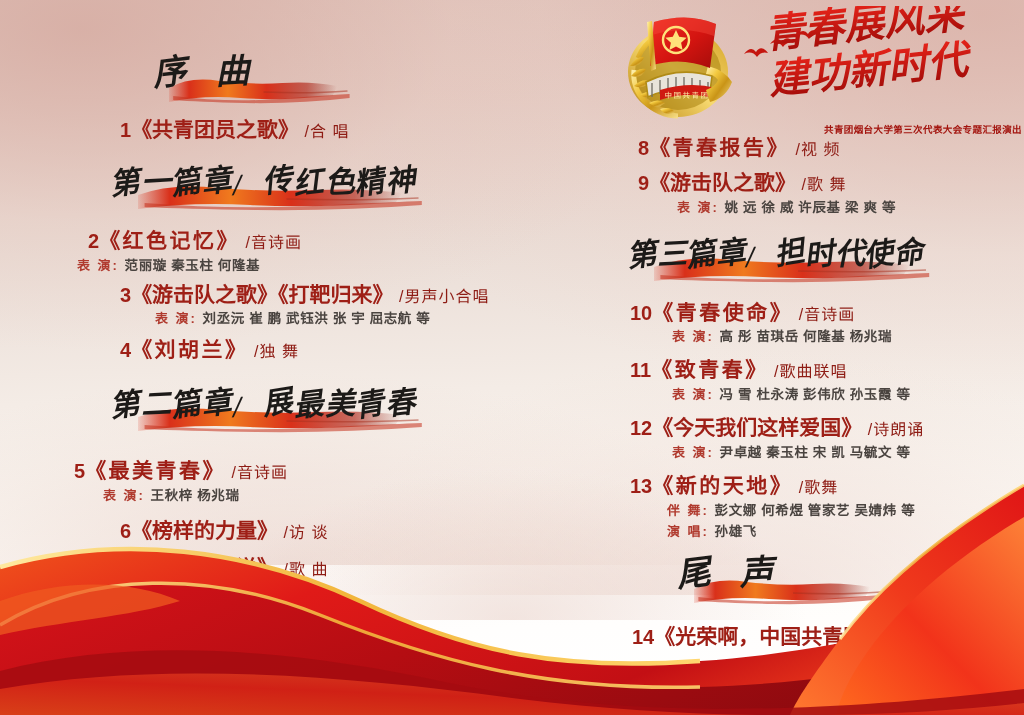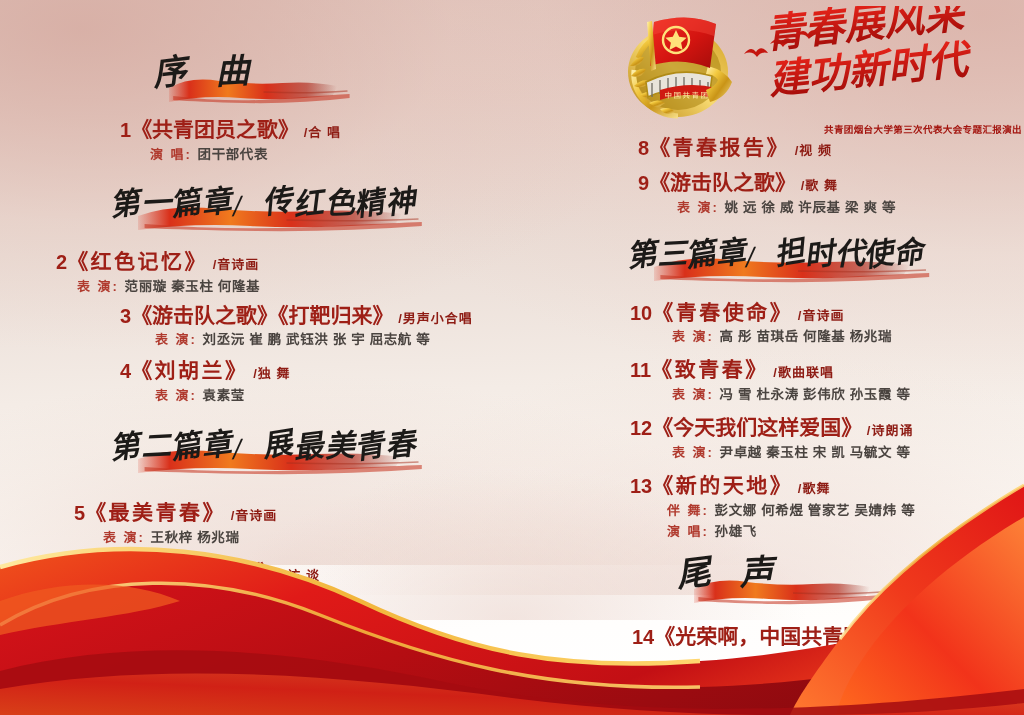--- a/index.html
+++ b/index.html
@@ -62,21 +62,21 @@
   .item{position:relative;margin:0;padding:0;}
   .item-main{
     white-space:nowrap;
     color:#9e1f16;
     font-weight:bold;
     line-height:1.18;
   }
   .num{font-size:20px;font-family:"Liberation Sans",sans-serif;letter-spacing:0;}
   .tname{font-size:21px;letter-spacing:2.5px;}
   .tname.tight{letter-spacing:0px;}
-  .genre{font-size:13px;letter-spacing:1px;font-weight:bold;color:#8e1c14;}
+  .genre{font-size:16px;letter-spacing:1px;font-weight:normal;color:#8e1c14;}
   .credit{
     white-space:nowrap;line-height:1.25;margin-top:1px;
   }
   .credit .lab{color:#b03a2e;font-size:13px;font-weight:bold;letter-spacing:2px;}
   .credit .val{color:#4a4440;font-size:13.5px;font-weight:bold;letter-spacing:.6px;}
 </style>
 </head>
 <body>
 
 <div class="stage">
@@ -192,21 +192,20 @@
         </div>
         <div class="cal" aria-label="序  曲" style="left: 148px; width: 210px;">
           <svg viewBox="0 0 210 48" width="210" height="48">
             <text x="6" y="36" font-size="34" fill="#1c1a18" font-family="'Liberation Serif','DejaVu Serif',serif" font-weight="bold" font-style="italic" transform="rotate(-7 6 36)">序</text>
             <text x="68" y="34" font-size="34" fill="#1c1a18" font-family="'Liberation Serif','DejaVu Serif',serif" font-weight="bold" font-style="italic" transform="rotate(-3 68 34)">曲</text>
           </svg>
         </div>
       </div>
       <div class="item" style="margin-top: 10px;">
         <div class="item-main" style="padding-left: 120px;"><span class="num">1</span><span class="tname tight">《共青团员之歌》</span><span class="genre"> /合  唱</span></div>
-        <div class="credit" style="padding-left: 150px;"><span class="lab">演  唱: </span><span class="val">团干部代表</span></div>
       </div>
       <div class="chapter" style="margin-top: 14px;">
         <div class="brush" style="left: 105px; width: 330px;">
           <svg viewBox="0 0 330 42" width="330" height="42">
             <defs>
               <linearGradient id="bg330" x1="0" y1="0" x2="1" y2="0">
                 <stop offset="0" stop-color="#d9301a" stop-opacity=".15"></stop>
                 <stop offset=".12" stop-color="#d9301a"></stop>
                 <stop offset=".35" stop-color="#f07a1e"></stop>
                 <stop offset=".58" stop-color="#d9301a"></stop>
@@ -228,30 +227,29 @@
             <text x="128.4" y="38" font-size="30" fill="#1c1a18" font-family="'Liberation Serif','DejaVu Serif',serif" font-weight="bold" font-style="italic" transform="rotate(-3 128.4 38)">/</text>
             <text x="159" y="36" font-size="30" fill="#1c1a18" font-family="'Liberation Serif','DejaVu Serif',serif" font-weight="bold" font-style="italic" transform="rotate(-9 159 36)">传</text>
             <text x="189.60000000000002" y="38" font-size="30" fill="#1c1a18" font-family="'Liberation Serif','DejaVu Serif',serif" font-weight="bold" font-style="italic" transform="rotate(-7 189.60000000000002 38)">红</text>
             <text x="220.20000000000002" y="36" font-size="30" fill="#1c1a18" font-family="'Liberation Serif','DejaVu Serif',serif" font-weight="bold" font-style="italic" transform="rotate(-3 220.20000000000002 36)">色</text>
             <text x="250.8" y="38" font-size="30" fill="#1c1a18" font-family="'Liberation Serif','DejaVu Serif',serif" font-weight="bold" font-style="italic" transform="rotate(-9 250.8 38)">精</text>
             <text x="281.40000000000003" y="36" font-size="30" fill="#1c1a18" font-family="'Liberation Serif','DejaVu Serif',serif" font-weight="bold" font-style="italic" transform="rotate(-7 281.40000000000003 36)">神</text>
           </svg>
         </div>
       </div>
       <div class="item" style="margin-top: 14px;">
-        <div class="item-main" style="padding-left: 56px;"><span class="num">2</span><span class="tname">《红色记忆》</span><span class="genre"> /音诗画</span></div>
+        <div class="item-main" style="padding-left: 88px;"><span class="num">2</span><span class="tname">《红色记忆》</span><span class="genre"> /音诗画</span></div>
         <div class="credit" style="padding-left: 77px;"><span class="lab">表  演: </span><span class="val">范丽璇 秦玉柱 何隆基</span></div>
       </div>
       <div class="item" style="margin-top: 8px;">
         <div class="item-main" style="padding-left: 120px;"><span class="num">3</span><span class="tname tight">《游击队之歌》《打靶归来》</span><span class="genre"> /男声小合唱</span></div>
         <div class="credit" style="padding-left: 155px;"><span class="lab">表  演: </span><span class="val">刘丞沅 崔  鹏 武钰洪 张  宇 屈志航 等</span></div>
       </div>
       <div class="item" style="margin-top: 10px;">
         <div class="item-main" style="padding-left: 120px;"><span class="num">4</span><span class="tname">《刘胡兰》</span><span class="genre"> /独  舞</span></div>
-        <div class="credit" style="padding-left: 155px;"><span class="lab">表  演: </span><span class="val">袁素莹</span></div>
       </div>
       <div class="chapter" style="margin-top: 16px;">
         <div class="brush" style="left: 105px; width: 330px;">
           <svg viewBox="0 0 330 42" width="330" height="42">
             <defs>
               <linearGradient id="bg330" x1="0" y1="0" x2="1" y2="0">
                 <stop offset="0" stop-color="#d9301a" stop-opacity=".15"></stop>
                 <stop offset=".12" stop-color="#d9301a"></stop>
                 <stop offset=".35" stop-color="#f07a1e"></stop>
                 <stop offset=".58" stop-color="#d9301a"></stop>

